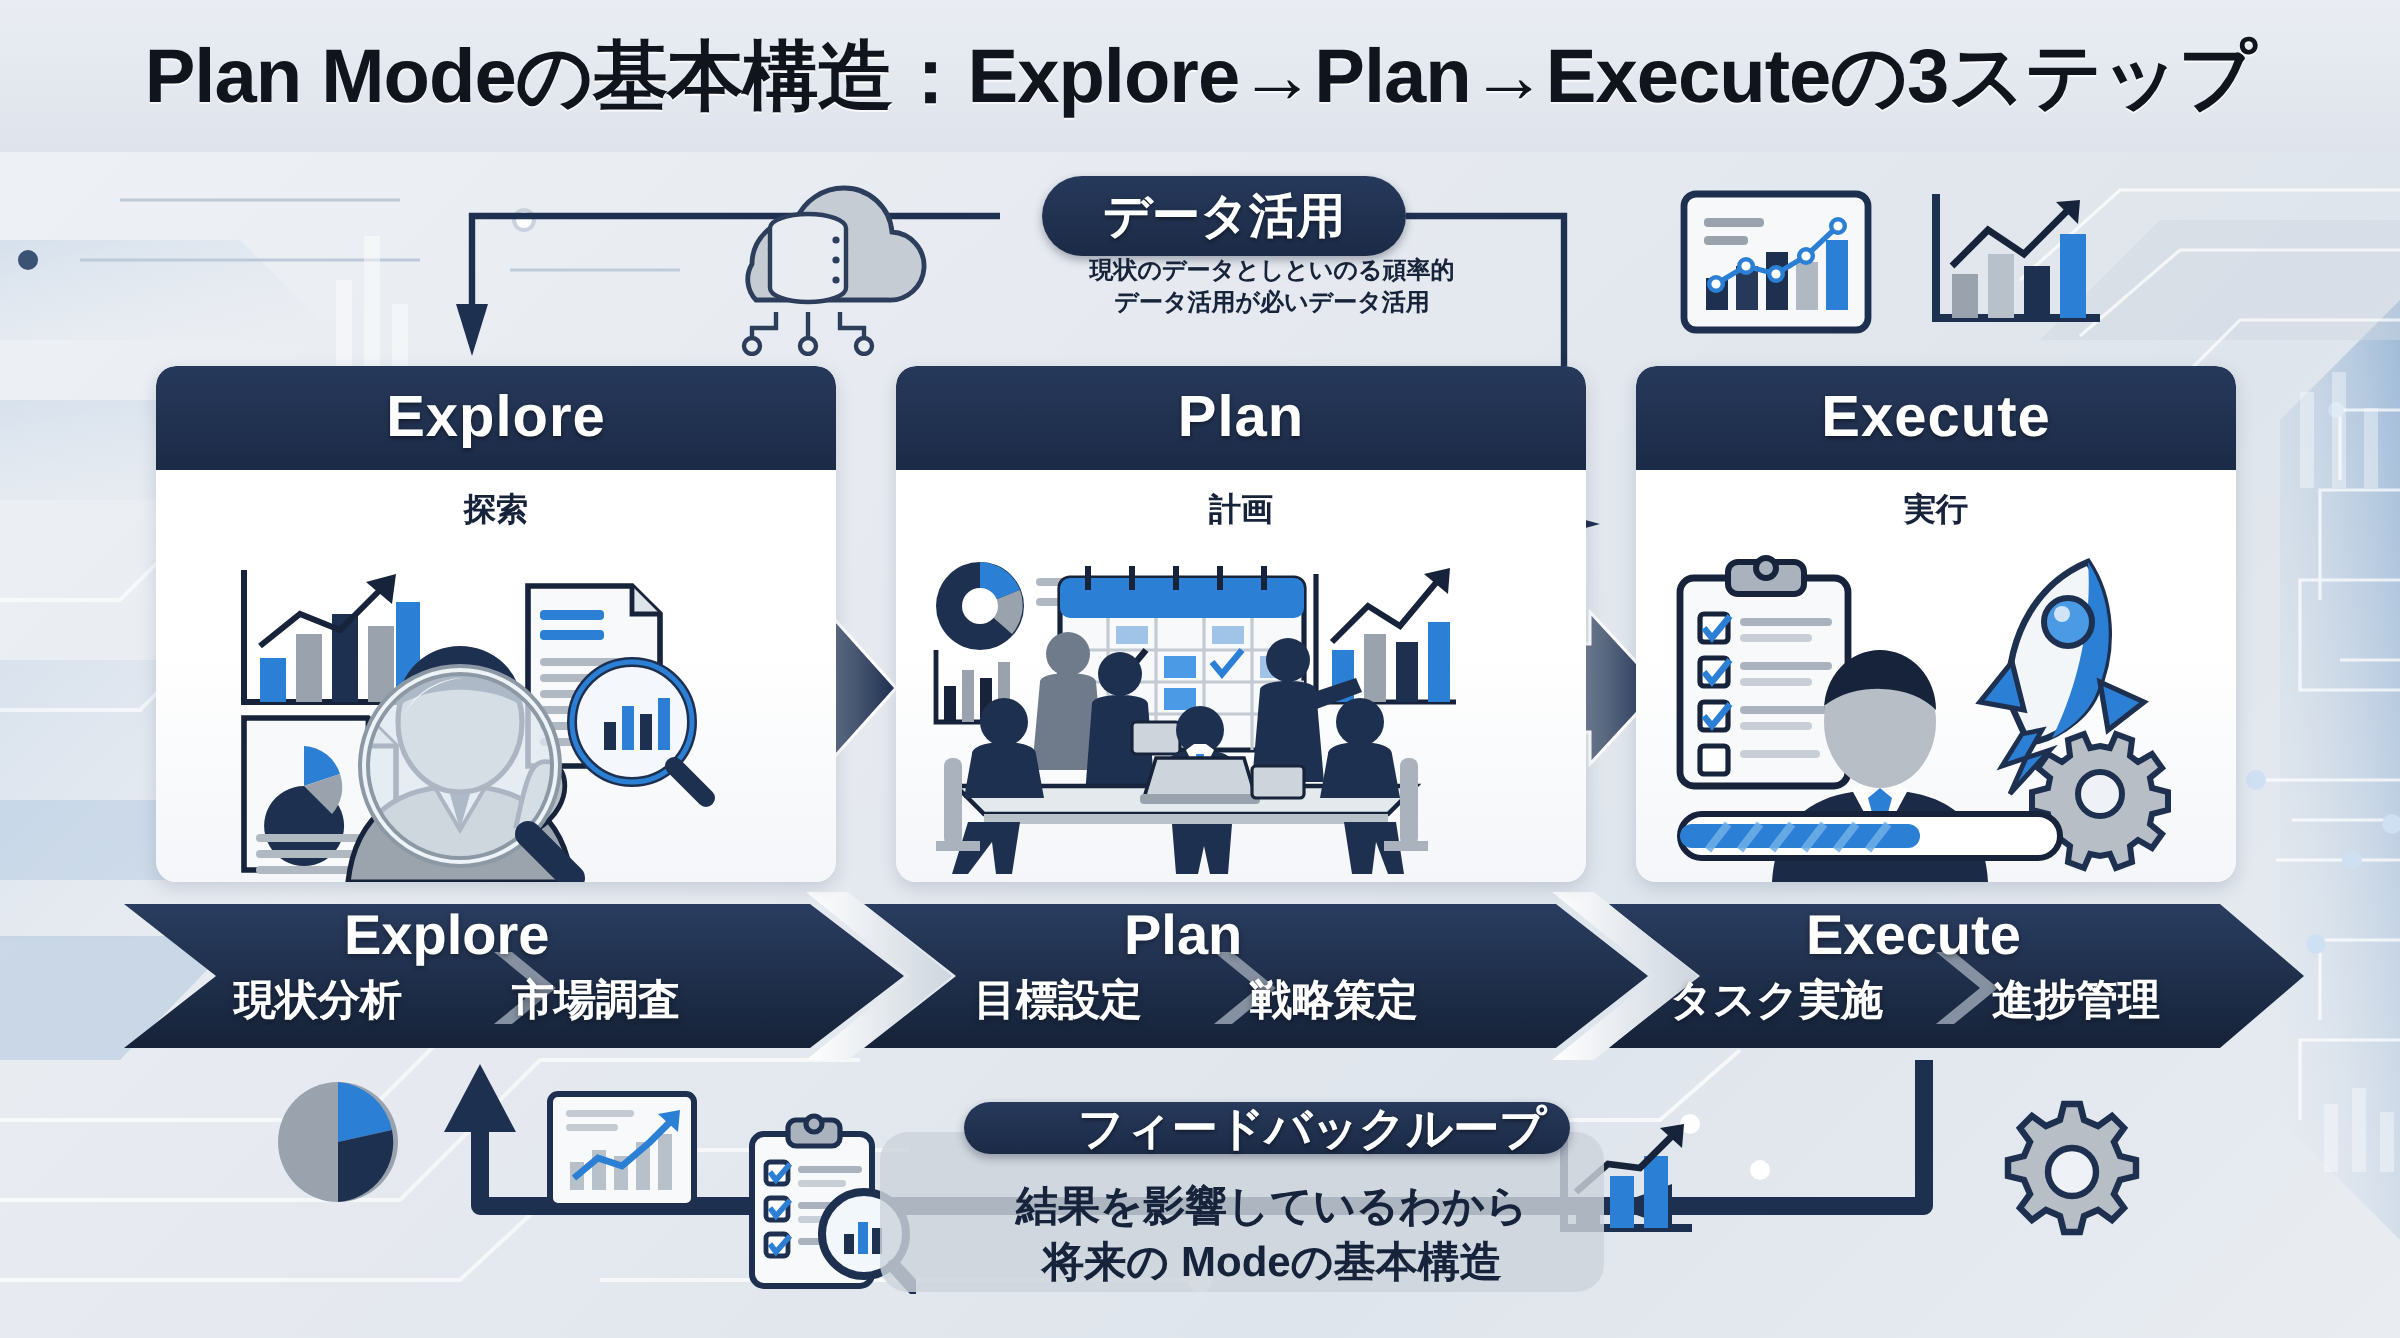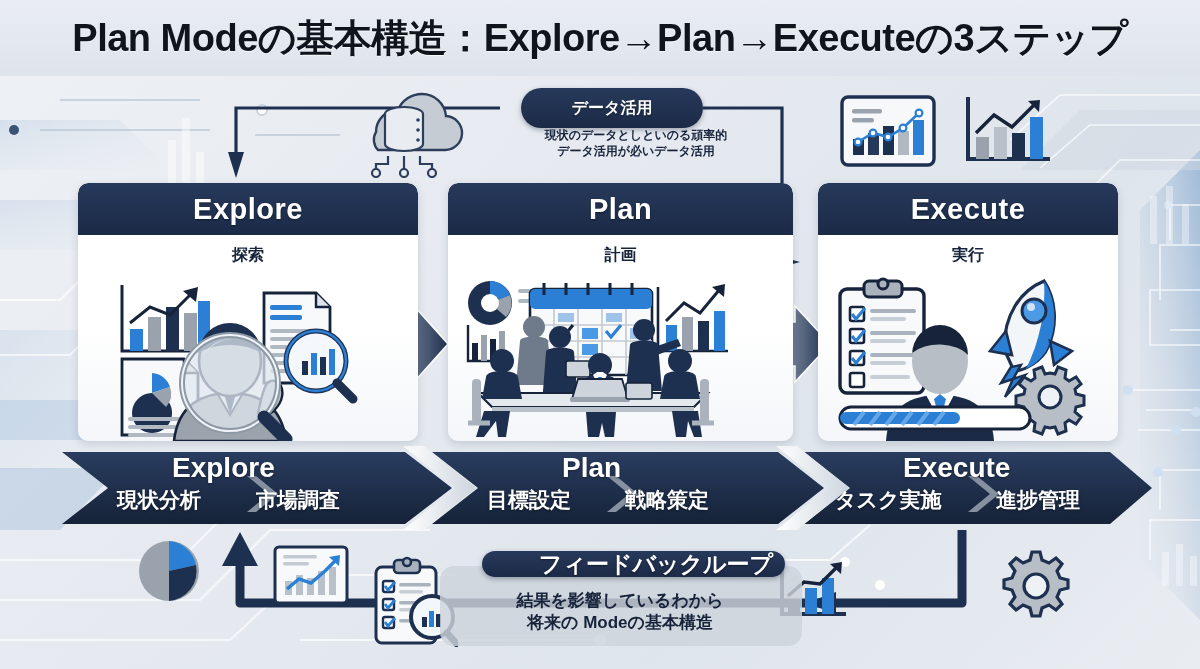--- a/index.html
+++ b/index.html
@@ -42,28 +42,28 @@
 
   
   .callout-pill{position:absolute;background:linear-gradient(180deg,#27395b,#1b2a46);
                 border-radius:22px;display:flex;align-items:center;justify-content:center;
                 box-shadow:0 2px 5px rgba(20,32,54,.35);}
   .callout-pill span{color:#fff;font-weight:700;text-shadow:0 1px 2px rgba(0,0,0,.45);}
   .callout-body{position:absolute;text-align:center;color:#16233a;font-weight:700;
                 line-height:1.32;}
 
   #data-pill{left:521px;top:88px;width:182px;height:40px;}
-  #data-pill span{font-size:16px;}
+  #data-pill span{font-size:24px;}
   #data-body{left:471px;top:128px;width:330px;font-size:12px;}
 
   #fb-bg{position:absolute;left:440px;top:566px;width:362px;height:80px;
          background:rgba(205,211,219,.82);border-radius:14px;}
   #fb-pill{left:482px;top:551px;width:258px;height:26px;padding-left:45px;}
   #fb-pill span{font-size:23px;}
-  #fb-body{left:455px;top:590px;width:330px;font-size:17px;}
+  #fb-body{left:471px;top:590px;width:330px;font-size:21px;}
 
   .ic{position:absolute;}
 </style>
 </head>
 <body>
 
 <div id="stage">
 
   <svg class="bg-svg" viewBox="0 0 1200 669">
     <defs>

